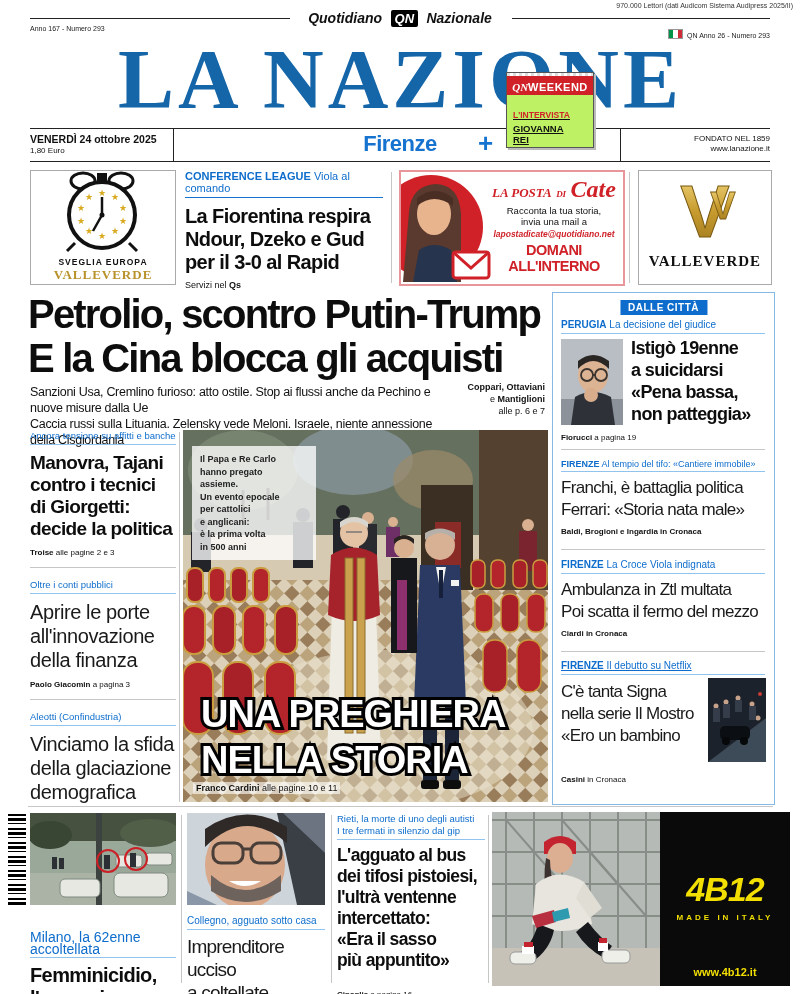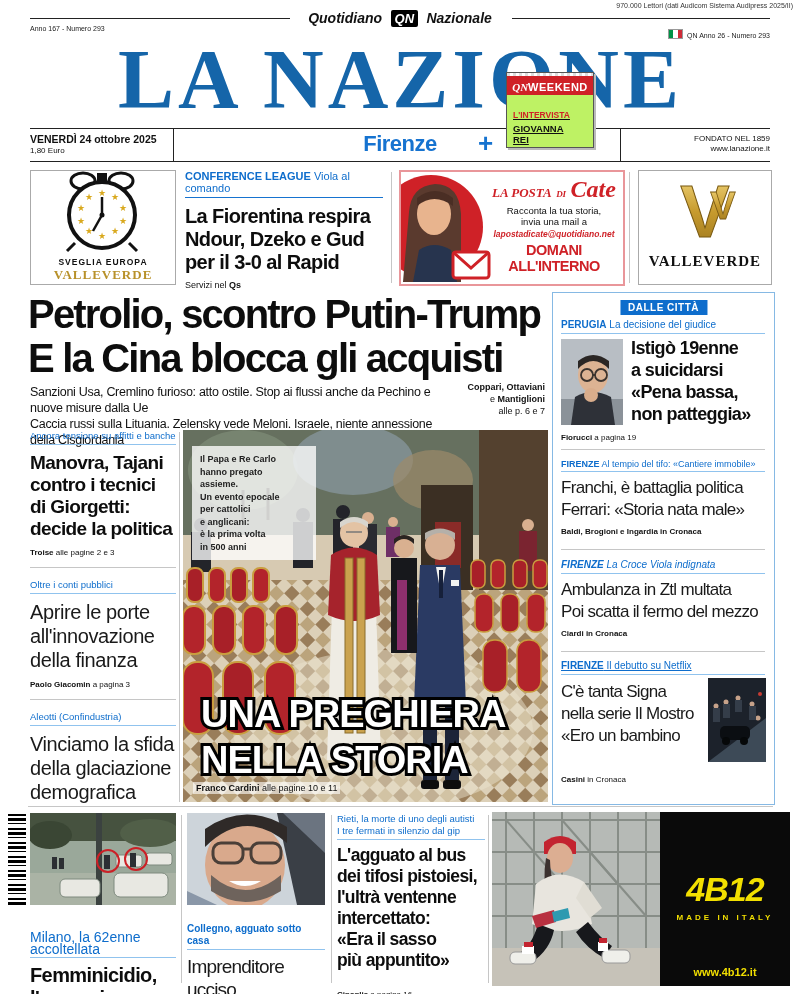--- a/index.html
+++ b/index.html
@@ -344,21 +344,21 @@
       <b>FIRENZE</b><span> Al tempio del tifo: «Cantiere immobile»</span>
     </div>
     <div class="kickline" style="position:absolute;top:178px;left:8px;width:204px;"></div>
     <div class="hl-light" style="position:absolute;top:184px;left:8px;width:210px;font-size:17px;line-height:22px;letter-spacing:-0.7px;">
       <div>Franchi, è battaglia politica</div>
       <div>Ferrari: «Storia nata male»</div>
     </div>
     <div class="by" style="position:absolute;top:234px;left:8px;font-weight:bold;">Baldi, Brogioni e Ingardia in Cronaca</div>
     <div class="rule" style="position:absolute;top:256px;left:8px;width:204px;"></div>
 
-    <div class="kick" style="position:absolute;top:266px;left:8px;width:206px;font-size:10px;font-style:italic;">
+    <div class="kick" style="position:absolute;top:266px;left:8px;width:206px;font-size:10px;">
       <b>FIRENZE</b><span> La Croce Viola indignata</span>
     </div>
     <div class="kickline" style="position:absolute;top:280px;left:8px;width:204px;"></div>
     <div class="hl-light" style="position:absolute;top:286px;left:8px;width:210px;font-size:17px;line-height:22px;letter-spacing:-0.7px;">
       <div>Ambulanza in Ztl multata</div>
       <div>Poi scatta il fermo del mezzo</div>
     </div>
     <div class="by" style="position:absolute;top:336px;left:8px;font-weight:bold;">Ciardi in Cronaca</div>
     <div class="rule" style="position:absolute;top:358px;left:8px;width:204px;"></div>
 
@@ -441,21 +441,21 @@
         <ellipse cx="58" cy="52" rx="40" ry="44" fill="#d9a98c"></ellipse>
         <path d="M18,34 Q58,-6 100,30 L100,14 Q58,-12 18,16 Z" fill="#2f2a28"></path>
         <path d="M24,62 Q58,92 94,62 L94,78 Q58,100 24,78 Z" fill="#6e635c"></path>
         <rect x="26" y="30" width="30" height="20" rx="8" fill="none" stroke="#4a3f38" stroke-width="3"></rect>
         <rect x="64" y="30" width="30" height="20" rx="8" fill="none" stroke="#4a3f38" stroke-width="3"></rect>
         <line x1="56" y1="36" x2="64" y2="36" stroke="#4a3f38" stroke-width="3"></line>
         <path d="M42,68 Q58,78 74,68" fill="#fff"></path>
       </g>
       <path d="M0,78 L30,92 L0,92 Z" fill="#8a97a8"></path>
     </svg>
-    <div class="kick" style="margin-top:14px;font-size:10px;font-weight:bold;">Collegno, agguato sotto casa</div>
+    <div class="kick" style="margin-top:6px;font-size:10px;">Collegno, agguato sotto casa</div>
     <div class="kickline" style="margin-top:2px;"></div>
     <div class="hl-light" style="font-size:19px;line-height:23px;margin-top:5px;letter-spacing:-0.8px;">
       <div>Imprenditore ucciso</div>
       <div>a coltellate</div>
     </div>
     
   </div>
   <div class="abs vrule" style="top:815px;left:331px;height:168px;"></div>
 
   <div class="abs" style="top:813px;left:337px;width:148px;">

